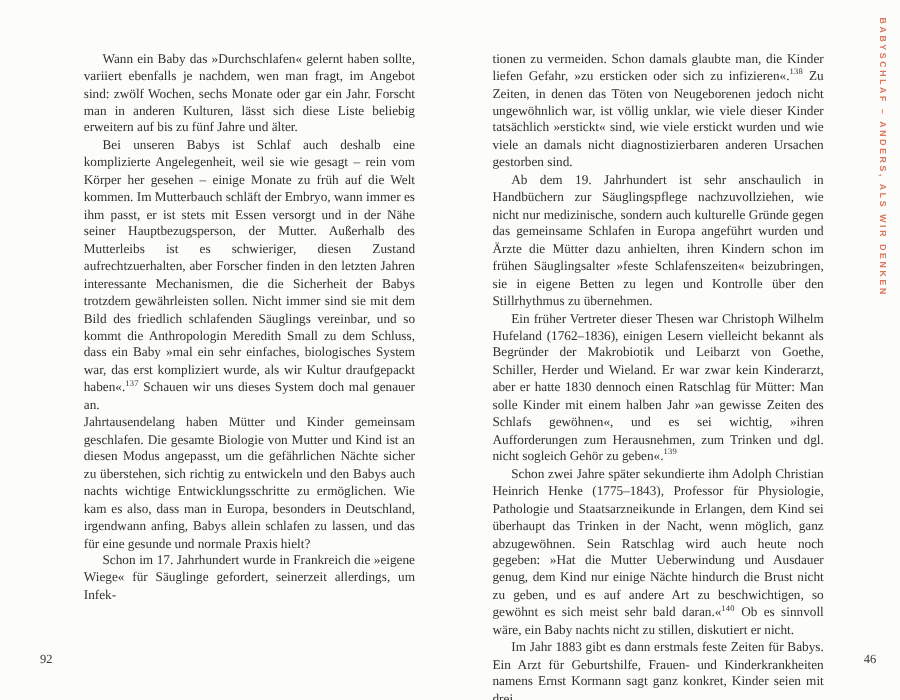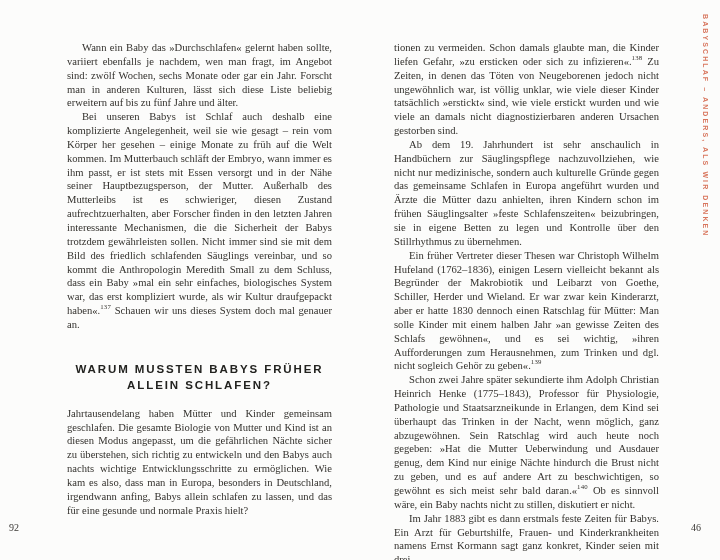--- a/index.html
+++ b/index.html
@@ -41,21 +41,21 @@
     color: #232320;
     margin-top: 29px;
     margin-bottom: 13px;
   }
   .page-number {
     position: absolute;
     top: 522px;
     font-size: 10px;
     color: #3a3835;
   }
-  #page-number-left  { left: 9px; }
+  #page-number-left  { left: 32px; }
   #page-number-right { right: 19px; }
   .chapter-sidebar {
     position: absolute;
     top: 14px;
     right: 11px;
     writing-mode: vertical-rl;
     font-family: "Liberation Sans", sans-serif;
     font-weight: bold;
     font-size: 7px;
     letter-spacing: 2.1px;
@@ -63,22 +63,22 @@
   }
 </style>
 </head>
 <body>
 
 <div class="spread">
 
   <div class="text-column" id="left-column">
       <p class="indent">Wann ein Baby das »Durchschlafen« gelernt haben sollte, variiert ebenfalls je nachdem, wen man fragt, im Angebot sind: zwölf Wochen, sechs Monate oder gar ein Jahr. Forscht man in anderen Kulturen, lässt sich diese Liste beliebig erweitern auf bis zu fünf Jahre und älter.</p>
       <p class="indent">Bei unseren Babys ist Schlaf auch deshalb eine komplizierte Angelegenheit, weil sie wie gesagt – rein vom Körper her gesehen – einige Monate zu früh auf die Welt kommen. Im Mutterbauch schläft der Embryo, wann immer es ihm passt, er ist stets mit Essen versorgt und in der Nähe seiner Hauptbezugsperson, der Mutter. Außerhalb des Mutterleibs ist es schwieriger, diesen Zustand aufrechtzuerhalten, aber Forscher finden in den letzten Jahren interessante Mechanismen, die die Sicherheit der Babys trotzdem gewährleisten sollen. Nicht immer sind sie mit dem Bild des friedlich schlafenden Säuglings vereinbar, und so kommt die Anthropologin Meredith Small zu dem Schluss, dass ein Baby »mal ein sehr einfaches, biologisches System war, das erst kompliziert wurde, als wir Kultur draufgepackt haben«.<sup>137</sup> Schauen wir uns dieses System doch mal genauer an.</p>
-      <h2 class="section-heading">WARUM MUSSTEN BABYS FRÜHER<br>ALLEIN SCHLAFEN?</h2>
       <p class="">Jahrtausendelang haben Mütter und Kinder gemeinsam geschlafen. Die gesamte Biologie von Mutter und Kind ist an diesen Modus angepasst, um die gefährlichen Nächte sicher zu überstehen, sich richtig zu entwickeln und den Babys auch nachts wichtige Entwicklungsschritte zu ermöglichen. Wie kam es also, dass man in Europa, besonders in Deutschland, irgendwann anfing, Babys allein schlafen zu lassen, und das für eine gesunde und normale Praxis hielt?</p>
+      <p class="indent">Schon im 17. Jahrhundert wurde in Frankreich die »eigene Wiege« für Säuglinge gefordert, seinerzeit allerdings, um Infek-</p>
     </div>
 
   <div class="text-column" id="right-column">
       <p class="">tionen zu vermeiden. Schon damals glaubte man, die Kinder liefen Gefahr, »zu ersticken oder sich zu infizieren«.<sup>138</sup> Zu Zeiten, in denen das Töten von Neugeborenen jedoch nicht ungewöhnlich war, ist völlig unklar, wie viele dieser Kinder tatsächlich »erstickt« sind, wie viele erstickt wurden und wie viele an damals nicht diagnostizierbaren anderen Ursachen gestorben sind.</p>
       <p class="indent">Ab dem 19. Jahrhundert ist sehr anschaulich in Handbüchern zur Säuglingspflege nachzuvollziehen, wie nicht nur medizinische, sondern auch kulturelle Gründe gegen das gemeinsame Schlafen in Europa angeführt wurden und Ärzte die Mütter dazu anhielten, ihren Kindern schon im frühen Säuglingsalter »feste Schlafenszeiten« beizubringen, sie in eigene Betten zu legen und Kontrolle über den Stillrhythmus zu übernehmen.</p>
       <p class="indent">Ein früher Vertreter dieser Thesen war Christoph Wilhelm Hufeland (1762–1836), einigen Lesern vielleicht bekannt als Begründer der Makrobiotik und Leibarzt von Goethe, Schiller, Herder und Wieland. Er war zwar kein Kinderarzt, aber er hatte 1830 dennoch einen Ratschlag für Mütter: Man solle Kinder mit einem halben Jahr »an gewisse Zeiten des Schlafs gewöhnen«, und es sei wichtig, »ihren Aufforderungen zum Herausnehmen, zum Trinken und dgl. nicht sogleich Gehör zu geben«.<sup>139</sup></p>
       <p class="indent">Schon zwei Jahre später sekundierte ihm Adolph Christian Heinrich Henke (1775–1843), Professor für Physiologie, Pathologie und Staatsarzneikunde in Erlangen, dem Kind sei überhaupt das Trinken in der Nacht, wenn möglich, ganz abzugewöhnen. Sein Ratschlag wird auch heute noch gegeben: »Hat die Mutter Ueberwindung und Ausdauer genug, dem Kind nur einige Nächte hindurch die Brust nicht zu geben, und es auf andere Art zu beschwichtigen, so gewöhnt es sich meist sehr bald daran.«<sup>140</sup> Ob es sinnvoll wäre, ein Baby nachts nicht zu stillen, diskutiert er nicht.</p>
       <p class="indent">Im Jahr 1883 gibt es dann erstmals feste Zeiten für Babys. Ein Arzt für Geburtshilfe, Frauen- und Kinderkrankheiten namens Ernst Kormann sagt ganz konkret, Kinder seien mit drei</p>
     </div>
 

